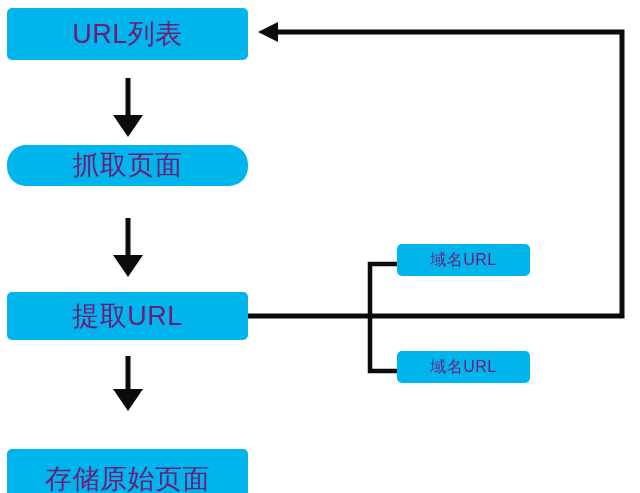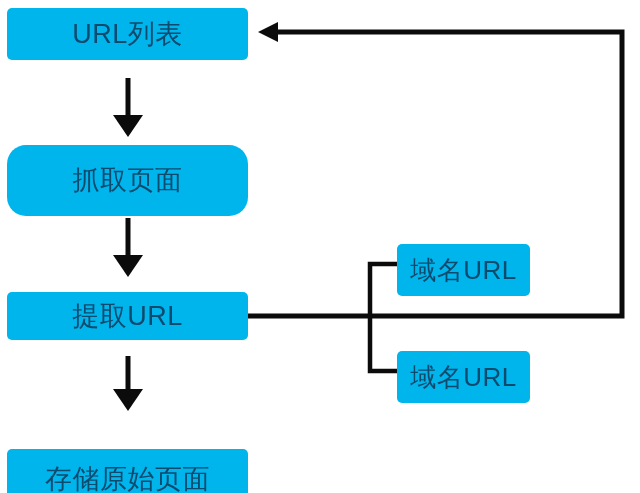--- a/index.html
+++ b/index.html
@@ -14,43 +14,43 @@
     position: relative;
     width: 640px;
     height: 493px;
     background: #ffffff;
     overflow: hidden;
   }
   .node {
     position: absolute;
     background: #00b4ec;
     border-radius: 5px;
-    color: #0c4a6e;
+    color: #701a75;
     display: flex;
     align-items: center;
     justify-content: center;
     box-sizing: border-box;
     letter-spacing: 0.5px;
     line-height: 1;
     white-space: nowrap;
   }
   .node.main {
     left: 7px;
     width: 241px;
     font-size: 27px;
   }
   .node.side {
     width: 133px;
-    height: 52px;
-    font-size: 26px;
+    height: 32px;
+    font-size: 16px;
     left: 397px;
   }
   
   #node-url-list    { top: 8px;   height: 52px; }
-  #node-fetch-page  { top: 145px; height: 71px; border-radius: 19px; }
+  #node-fetch-page  { top: 145px; height: 41px; border-radius: 19px; }
   #node-extract-url { top: 292px; height: 48px; justify-content: center; }
   #node-store-page  { top: 425px; height: 60px; margin-top: 24px; }
   
   #node-domain-url   { top: 244px; }
   #node-internal-url { top: 351px; }
 
   
   #wires {
     position: absolute;
     left: 0;

